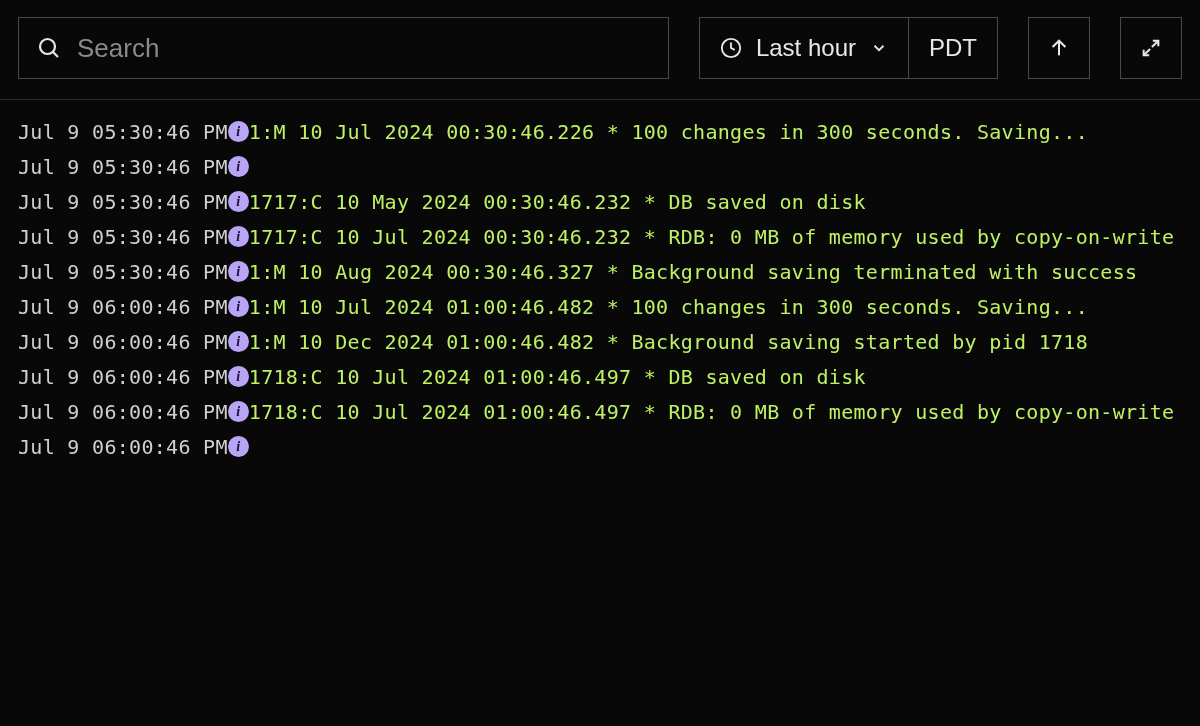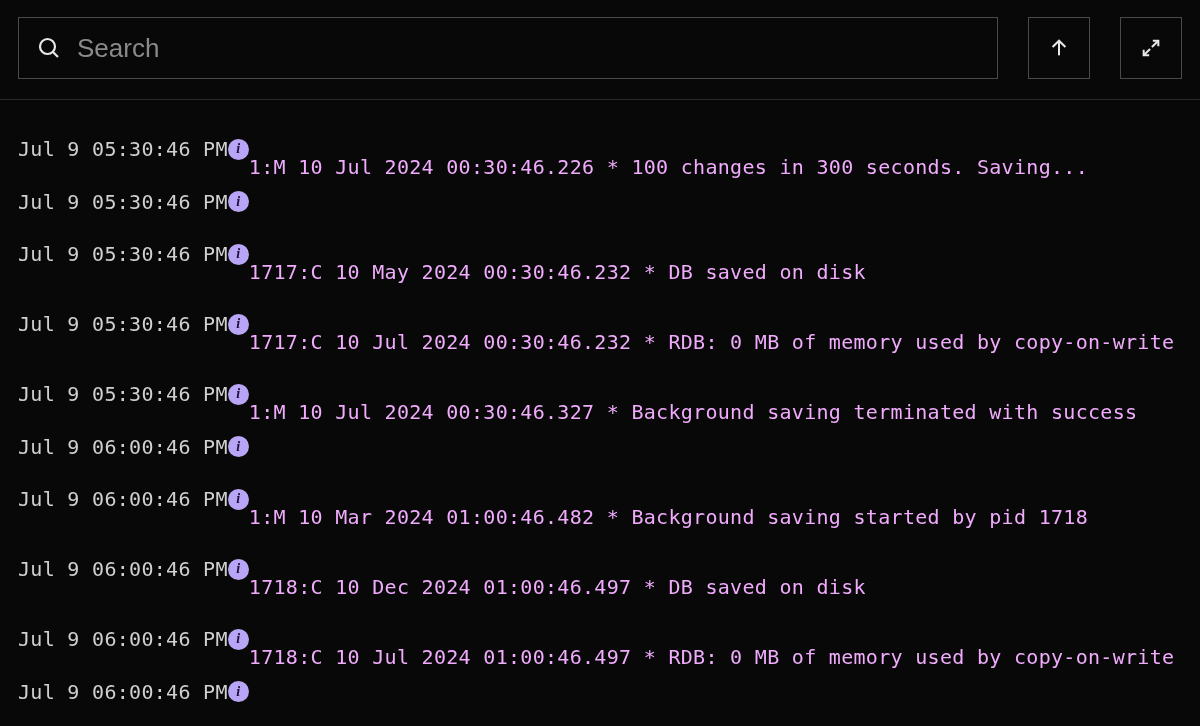--- a/index.html
+++ b/index.html
@@ -98,38 +98,53 @@
     align-items: center;
     justify-content: center;
     font-weight: 700;
     font-size: 14px;
     font-family: Georgia, "Times New Roman", serif;
     font-style: italic;
     flex: 0 0 auto;
     line-height: 1;
   }
   .msg {
-    color: #f0abfc;
+    color: #bef264;
     flex: 1;
-    margin-top: 36px;
   }
 </style>
 </head>
 <body>
 
 <div class="toolbar">
 
   <div class="search-wrap">
     <svg width="24" height="24" viewBox="0 0 24 24" fill="none" stroke="#e8e8e8" stroke-width="2.2">
       <circle cx="10.5" cy="10.5" r="7.5"></circle>
       <line x1="21" y1="21" x2="16" y2="16"></line>
     </svg>
     <input class="search-input" type="text" placeholder="Search" style="">
   </div>
 
+  <div class="combo">
+    <div class="combo-part">
+      <svg width="22" height="22" viewBox="0 0 24 24" fill="none" stroke="#e8e8e8" stroke-width="2">
+        <circle cx="12" cy="12" r="10"></circle>
+        <polyline points="12 6 12 12 16 14"></polyline>
+      </svg>
+      <span>Last hour</span>
+      <svg width="18" height="18" viewBox="0 0 24 24" fill="none" stroke="#e8e8e8" stroke-width="2.4">
+        <polyline points="6 9 12 15 18 9"></polyline>
+      </svg>
+    </div>
+    <div class="combo-divider"></div>
+    <div class="combo-part">
+      <span>PDT</span>
+    </div>
+  </div>
 
   <div class="square-btn">
     <svg width="22" height="22" viewBox="0 0 24 24" fill="none" stroke="#e8e8e8" stroke-width="2.2">
       <line x1="12" y1="20" x2="12" y2="4"></line>
       <polyline points="5 11 12 4 19 11"></polyline>
     </svg>
   </div>
 
   <div class="square-btn">
     <svg width="22" height="22" viewBox="0 0 24 24" fill="none" stroke="#e8e8e8" stroke-width="2.2">
@@ -140,19 +155,19 @@
     </svg>
   </div>
 
 </div>
 
 <div class="logs" id="logs">
     <div class="log-row"><span class="ts">Jul 9 05:30:46 PM</span><span class="info-badge">i</span><span class="msg">1:M 10 Jul 2024 00:30:46.226 * 100 changes in 300 seconds. Saving...</span></div>
     <div class="log-row"><span class="ts">Jul 9 05:30:46 PM</span><span class="info-badge">i</span></div>
     <div class="log-row"><span class="ts">Jul 9 05:30:46 PM</span><span class="info-badge">i</span><span class="msg">1717:C 10 May 2024 00:30:46.232 * DB saved on disk</span></div>
     <div class="log-row"><span class="ts">Jul 9 05:30:46 PM</span><span class="info-badge">i</span><span class="msg">1717:C 10 Jul 2024 00:30:46.232 * RDB: 0 MB of memory used by copy-on-write</span></div>
-    <div class="log-row"><span class="ts">Jul 9 05:30:46 PM</span><span class="info-badge">i</span><span class="msg">1:M 10 Jul 2024 00:30:46.327 * Background saving terminated with success</span></div>
-    <div class="log-row"><span class="ts">Jul 9 06:00:46 PM</span><span class="info-badge">i</span></div>
-    <div class="log-row"><span class="ts">Jul 9 06:00:46 PM</span><span class="info-badge">i</span><span class="msg">1:M 10 Mar 2024 01:00:46.482 * Background saving started by pid 1718</span></div>
-    <div class="log-row"><span class="ts">Jul 9 06:00:46 PM</span><span class="info-badge">i</span><span class="msg">1718:C 10 Dec 2024 01:00:46.497 * DB saved on disk</span></div>
+    <div class="log-row"><span class="ts">Jul 9 05:30:46 PM</span><span class="info-badge">i</span><span class="msg">1:M 10 Aug 2024 00:30:46.327 * Background saving terminated with success</span></div>
+    <div class="log-row"><span class="ts">Jul 9 06:00:46 PM</span><span class="info-badge">i</span><span class="msg">1:M 10 Jul 2024 01:00:46.482 * 100 changes in 300 seconds. Saving...</span></div>
+    <div class="log-row"><span class="ts">Jul 9 06:00:46 PM</span><span class="info-badge">i</span><span class="msg">1:M 10 Dec 2024 01:00:46.482 * Background saving started by pid 1718</span></div>
+    <div class="log-row"><span class="ts">Jul 9 06:00:46 PM</span><span class="info-badge">i</span><span class="msg">1718:C 10 Jul 2024 01:00:46.497 * DB saved on disk</span></div>
     <div class="log-row"><span class="ts">Jul 9 06:00:46 PM</span><span class="info-badge">i</span><span class="msg">1718:C 10 Jul 2024 01:00:46.497 * RDB: 0 MB of memory used by copy-on-write</span></div>
     <div class="log-row"><span class="ts">Jul 9 06:00:46 PM</span><span class="info-badge">i</span></div>
   </div>
 
 </body></html>

